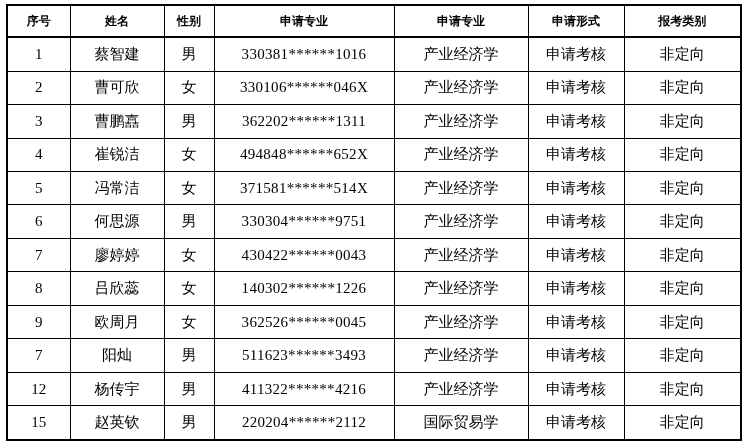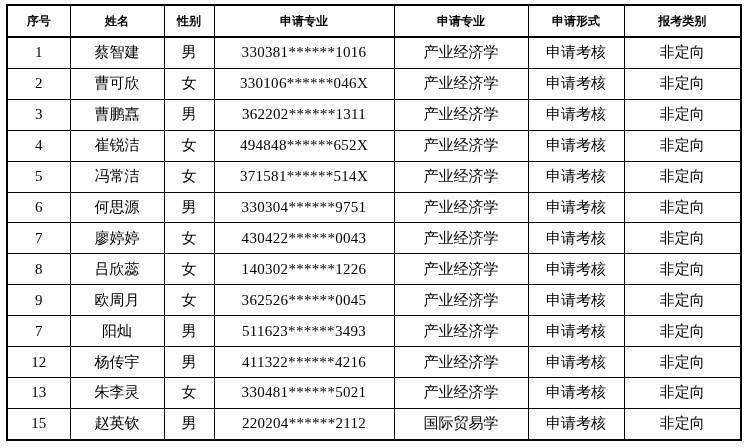--- a/index.html
+++ b/index.html
@@ -174,29 +174,20 @@
       <tr>
         <td class="col-0">12</td>
         <td class="col-1">杨传宇</td>
         <td class="col-2">男</td>
         <td class="col-3">411322******4216</td>
         <td class="col-4">产业经济学</td>
         <td class="col-5">申请考核</td>
         <td class="col-6">非定向</td>
       </tr>
       <tr>
-        <td class="col-0">13</td>
-        <td class="col-1">朱李灵</td>
-        <td class="col-2">女</td>
-        <td class="col-3">330481******5021</td>
-        <td class="col-4">产业经济学</td>
-        <td class="col-5">申请考核</td>
-        <td class="col-6">非定向</td>
-      </tr>
-      <tr>
         <td class="col-0">15</td>
         <td class="col-1">赵英钦</td>
         <td class="col-2">男</td>
         <td class="col-3">220204******2112</td>
         <td class="col-4">国际贸易学</td>
         <td class="col-5">申请考核</td>
         <td class="col-6">非定向</td>
       </tr>
     </tbody>
 </table>

